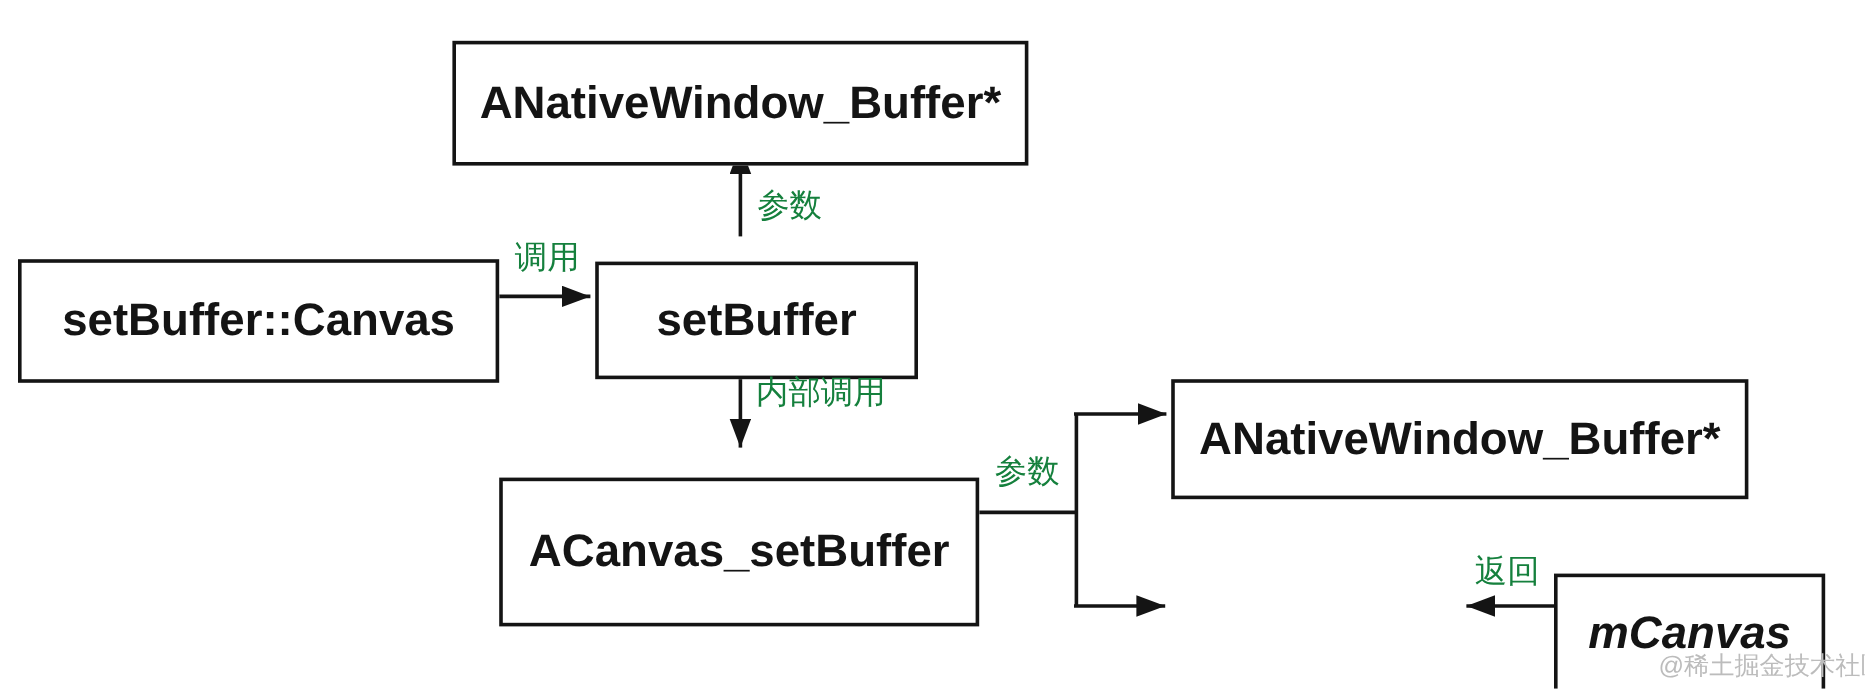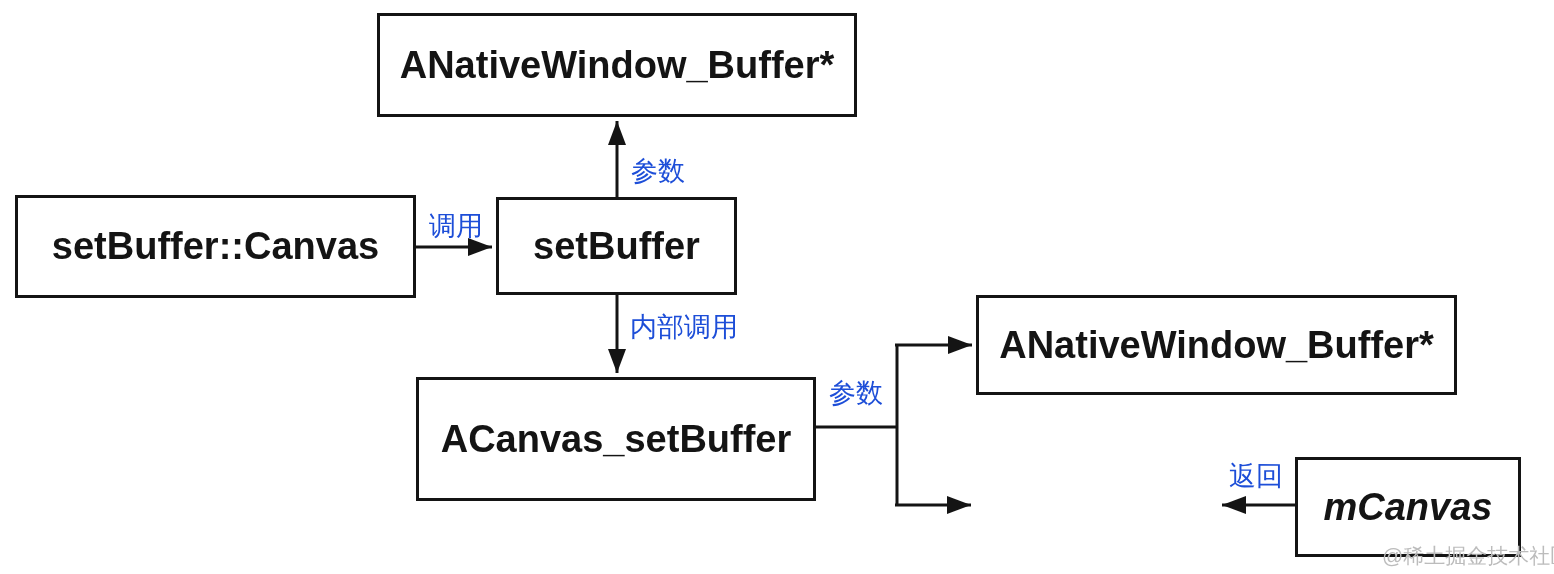--- a/index.html
+++ b/index.html
@@ -28,49 +28,50 @@
     border: 3px solid #141414;
     background: #ffffff;
     display: flex;
     align-items: center;
     justify-content: center;
     font-weight: bold;
     font-size: 38px;
     letter-spacing: 0px;
     color: #141414;
     white-space: nowrap;
+    margin-top: 21px;
   }
   .edge-label {
     position: absolute;
     font-size: 27px;
-    color: #1d4ed8;
+    color: #15803d;
     white-space: nowrap;
     line-height: 1;
   }
   .watermark {
     position: absolute;
     left: 1382px;
     top: 545px;
     font-size: 21px;
     color: #bcbcbc;
     white-space: nowrap;
     line-height: 1;
   }
 
   
   #node-top-buffer        { left: 377px;  top: 13px;  width: 480px; height: 104px; }
   #node-graphics-canvas   { left: 15px;   top: 195px; width: 401px; height: 103px; }
-  #node-set-buffer        { left: 496px;  top: 197px; width: 241px; height: 98px;  }
+  #node-set-buffer        { left: 496px;  top: 197px; width: 269px; height: 98px;  }
   #node-acanvas-setbuffer { left: 416px;  top: 377px; width: 400px; height: 124px; }
   #node-right-buffer      { left: 976px;  top: 295px; width: 481px; height: 100px; }
   #node-acanvas-ptr       { left: 975px;  top: 456px; width: 243px; height: 100px; }
   #node-mcanvas           { left: 1295px; top: 457px; width: 226px; height: 100px; font-style: italic; }
 
   
-  #label-call          { left: 429px;  top: 213px; }
+  #label-call          { left: 429px;  top: 201px; }
   #label-param-top     { left: 631px;  top: 158px; }
   #label-internal-call { left: 630px;  top: 314px; }
   #label-param-right   { left: 829px;  top: 380px; }
   #label-return        { left: 1229px; top: 463px; font-family: Liberation Serif, serif; }
 </style>
 </head>
 <body>
 
 <div id="stage">
 

